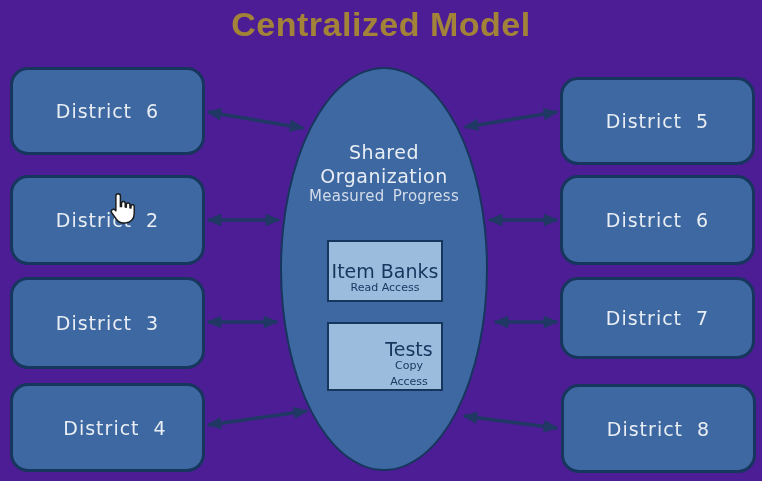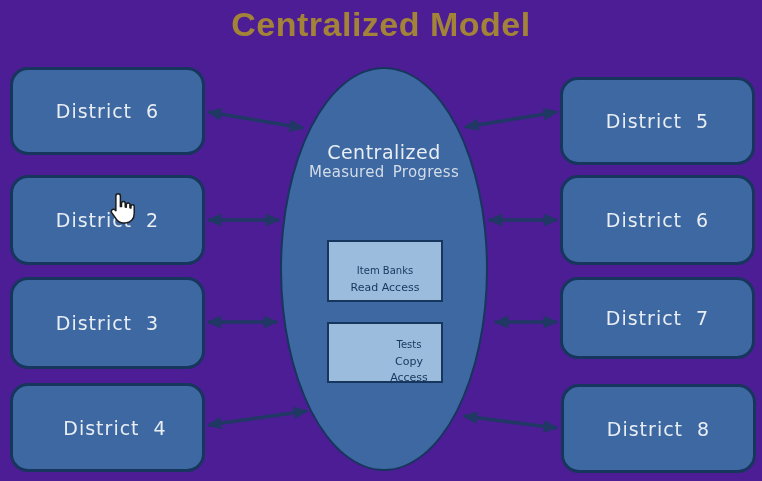--- a/index.html
+++ b/index.html
@@ -40,22 +40,22 @@
   .center-text .subtitle{
     font-size:15px;line-height:17px;color:#D3DCE9;letter-spacing:0.3px;word-spacing:3px;
   }
   .resource{
     position:absolute;left:327px;width:116px;
     background:#9CBCDE;border:2px solid #17365D;box-sizing:border-box;
     display:flex;flex-direction:column;align-items:center;justify-content:center;
     color:#17365D;text-align:center;
   }
   .r1{top:240px;height:62px;}
-  .r2{top:322px;height:61px;padding-left:48px;}
-  .resource .r-title{font-size:10px;line-height:18px;margin-top:16px;}
+  .r2{top:322px;height:69px;padding-left:48px;}
+  .resource .r-title{font-size:19px;line-height:18px;margin-top:16px;}
   .resource .r-access{font-size:11px;line-height:16px;}
   .arrows{position:absolute;left:0;top:0;pointer-events:none;}
   .arrows line{stroke:#1F3864;stroke-width:3.4;}
   .arrows .head{fill:#1F3864;}
   .cursor{position:absolute;left:108px;top:192px;pointer-events:none;}
 </style>
 </head>
 <body>
 
 <div class="stage">
@@ -83,21 +83,22 @@
   </div>
   <div class="district d7">
     <span>District 7</span>
   </div>
   <div class="district d8">
     <span>District 8</span>
   </div>
 
   <div class="ellipse"></div>
   <div class="center-text">
-    <div>Centralized</div>
+    <div>Shared</div>
+    <div>Organization</div>
     <div class="subtitle">Measured Progress</div>
   </div>
 
   <div class="resource r1">
     <div class="r-title">Item Banks</div>
     <div class="r-access">Read Access</div>
   </div>
   <div class="resource r2">
     <div class="r-title">Tests</div>
     <div class="r-access">Copy Access</div>

